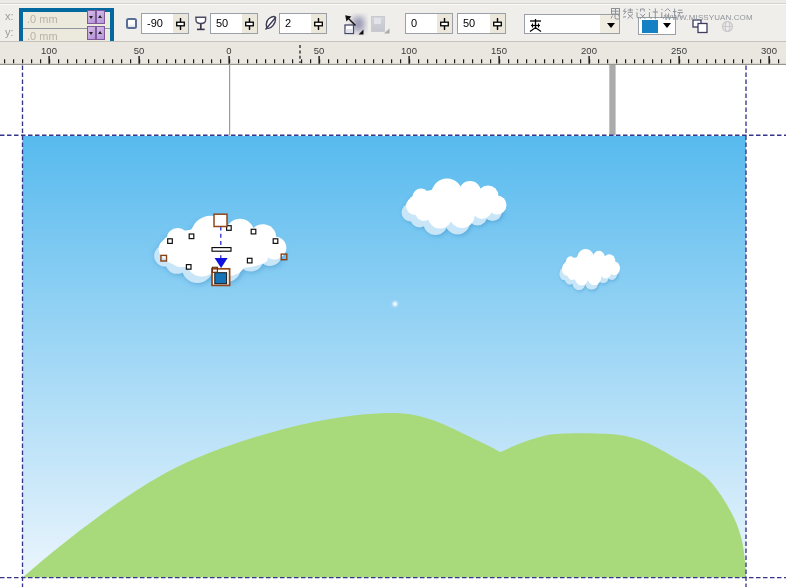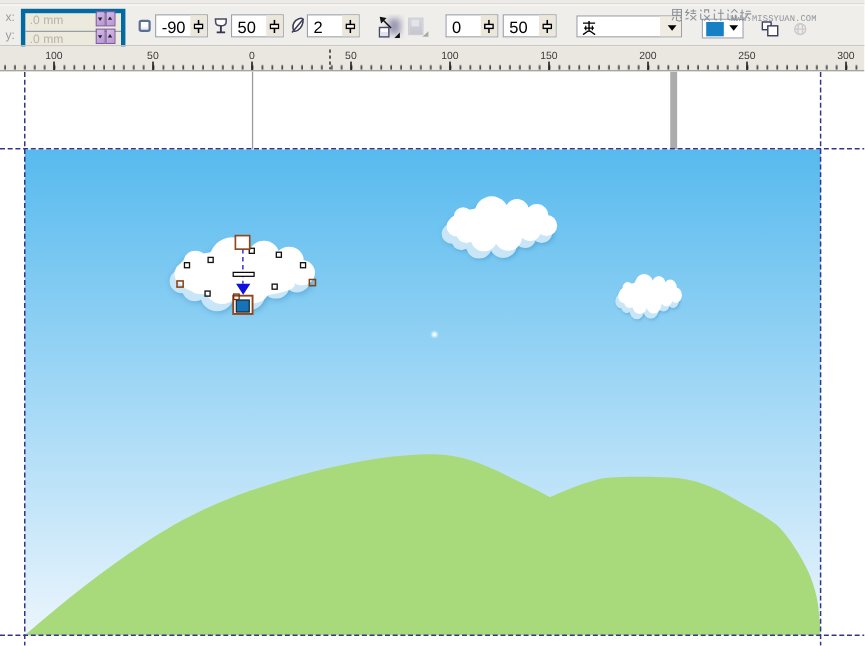--- a/index.html
+++ b/index.html
@@ -10,23 +10,23 @@
 #tb{position:absolute;left:0;top:0;width:786px;height:42px;background:#f0eeeb;}
 #tb .lbl{position:absolute;font-size:11px;color:#9b9b9b;}
 #xybox{position:absolute;left:19px;top:8px;width:87px;height:31px;border:4px solid #0369a1;background:#ece9dd;}
 #xybox .row{position:absolute;left:0;width:100%;height:15px;box-sizing:border-box;font-size:11px;color:#b9b3a7;padding-left:4px;line-height:15px;}
 .pbtn{position:absolute;width:7px;height:12px;background:linear-gradient(135deg,#d5bce8,#b794d6);border:1px solid #7e5a9e;}
 .pbtn:after{content:"";position:absolute;left:1px;border-left:2.5px solid transparent;border-right:2.5px solid transparent;}
 .pbtn.dn:after{top:5px;border-top:3px solid #222;}
 .pbtn.up:after{top:4px;border-bottom:3px solid #222;}
 .fld{position:absolute;top:13px;height:19px;border:1px solid #99a0a8;background:#fff;}
 .fld .sp{position:absolute;right:0;top:0;width:15px;height:100%;background:#ece7db;}
-.fld .val{position:absolute;left:5px;top:3px;font-size:15px;color:#000;}
+.fld .val{position:absolute;left:5px;top:3px;font-size:11px;color:#000;}
 .tri-dn{position:absolute;width:0;height:0;border-left:4.5px solid transparent;border-right:4.5px solid transparent;border-top:5px solid #000;}
-.wm2{position:absolute;left:664px;top:13px;font-size:8px;color:#8f959b;letter-spacing:0.1px;z-index:60;font-family:Liberation Mono, monospace;}
+.wm2{position:absolute;left:664px;top:13px;font-size:8px;color:#8f959b;letter-spacing:0.1px;z-index:60;}
 </style>
 </head>
 <body>
 <div id="app">
   <div id="tb">
     <div class="abs" style="left:0;top:0;width:786px;height:3px;background:#eceae7"></div>
     <div class="abs" style="left:0;top:3px;width:786px;height:1px;background:#d5d3cf"></div>
     <div class="abs" style="left:0;top:4px;width:786px;height:1px;background:#fbfaf9"></div>
     <div class="lbl" style="left:5px;top:10px">x:</div>
     <div class="lbl" style="left:5px;top:26px">y:</div>

